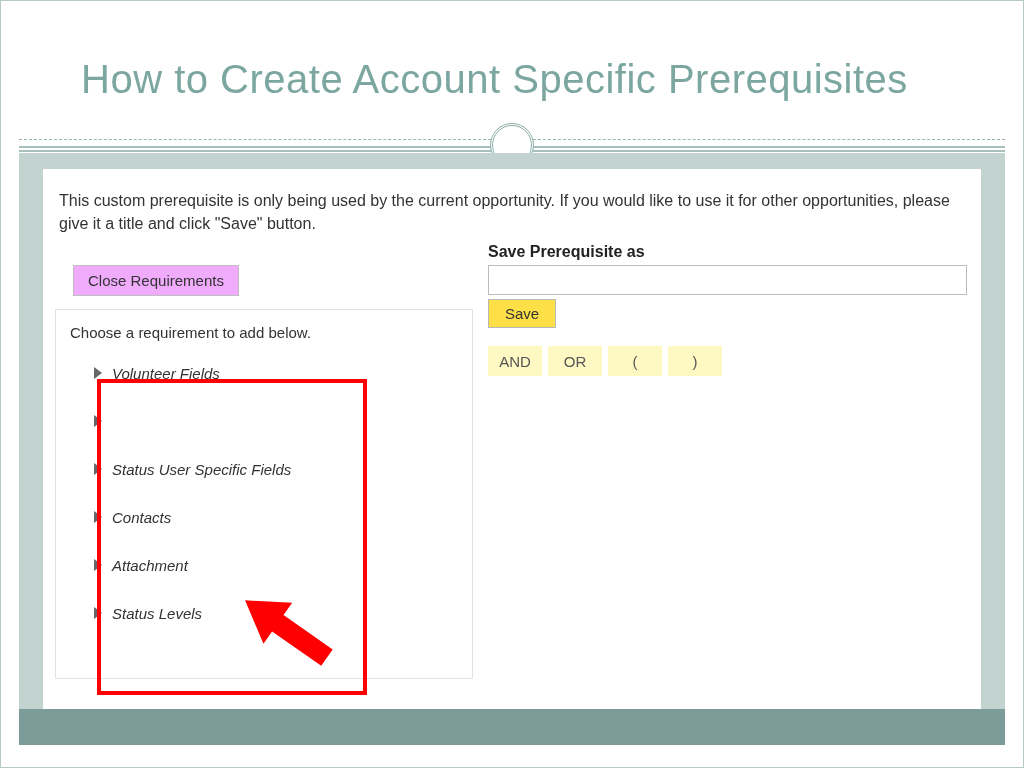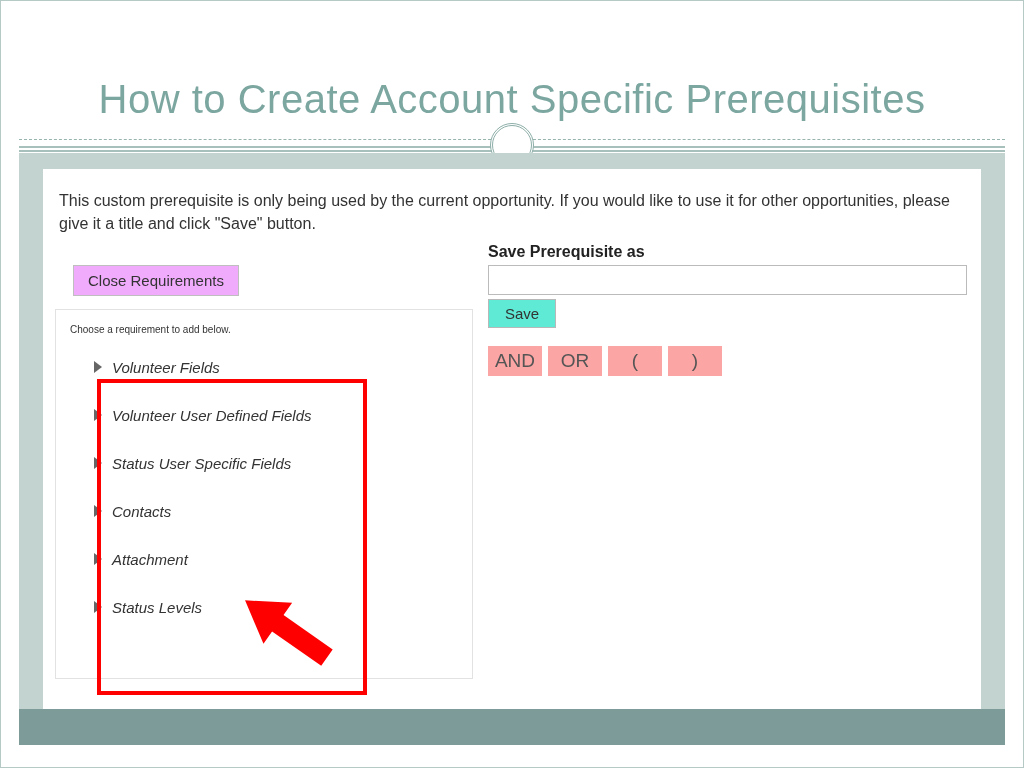--- a/index.html
+++ b/index.html
@@ -11,26 +11,25 @@
       height: 768px;
       border: 1px solid #b5c9c5;
       background: #fff;
     }
 
     .title {
       position: absolute;
       top: 56px;
       left: 80px;
       right: 80px;
-      text-align: center;
+      text-align: left;
       font-size: 40px;
       font-weight: 400;
       color: #7ca6a0;
       letter-spacing: 0.5px;
-      margin-top: 20px;
     }
 
     .divider {
       position: absolute;
       top: 138px;
       left: 18px;
       right: 18px;
       height: 28px;
     }
     .divider .line-top {
@@ -104,21 +103,21 @@
     .req-panel {
       position: absolute;
       top: 140px;
       left: 12px;
       width: 418px;
       height: 370px;
       border: 1px solid #e2e2e2;
       padding: 14px 14px 8px 14px;
     }
     .req-panel-title {
-      font-size: 10px;
+      font-size: 15px;
       color: #333;
       margin-bottom: 8px;
     }
     .req-list { list-style: none; padding-left: 24px; }
     .req-item {
       display: flex;
       align-items: center;
       height: 48px;
       font-size: 15px;
       color: #333;
@@ -148,37 +147,37 @@
     .save-input {
       width: 100%;
       height: 30px;
       border: 1px solid #bbb;
       padding: 4px 6px;
       font-size: 15px;
       margin-bottom: 4px;
     }
     .save-btn {
       padding: 5px 16px;
-      background: #5eead4;
+      background: #fde047;
       border: 1px solid #b8b8b8;
       font-size: 15px;
       color: #333;
       cursor: pointer;
       margin-bottom: 18px;
     }
 
     .logic-row { display: flex; gap: 6px; }
     .logic-btn {
       min-width: 54px;
       height: 30px;
-      background: #fca5a5;
+      background: #fef9c3;
       display: flex;
       align-items: center;
       justify-content: center;
-      font-size: 19px;
+      font-size: 15px;
       color: #555;
       cursor: pointer;
     }
 
     .highlight-box {
       position: absolute;
       border: 4px solid #ff0000;
       pointer-events: none;
       top: 378px;
       left: 96px;
@@ -225,21 +224,20 @@
 
     <div class="req-panel">
       <div class="req-panel-title">Choose a requirement to add below.</div>
       <ul class="req-list">
         <li class="req-item">
           <span class="tri"></span>
           <span>Volunteer Fields</span>
         </li>
         <li class="req-item">
           <span class="tri"></span>
-          <span>Volunteer User Defined Fields</span>
         </li>
         <li class="req-item">
           <span class="tri"></span>
           <span>Status User Specific Fields</span>
         </li>
         <li class="req-item">
           <span class="tri"></span>
           <span>Contacts</span>
         </li>
         <li class="req-item">

